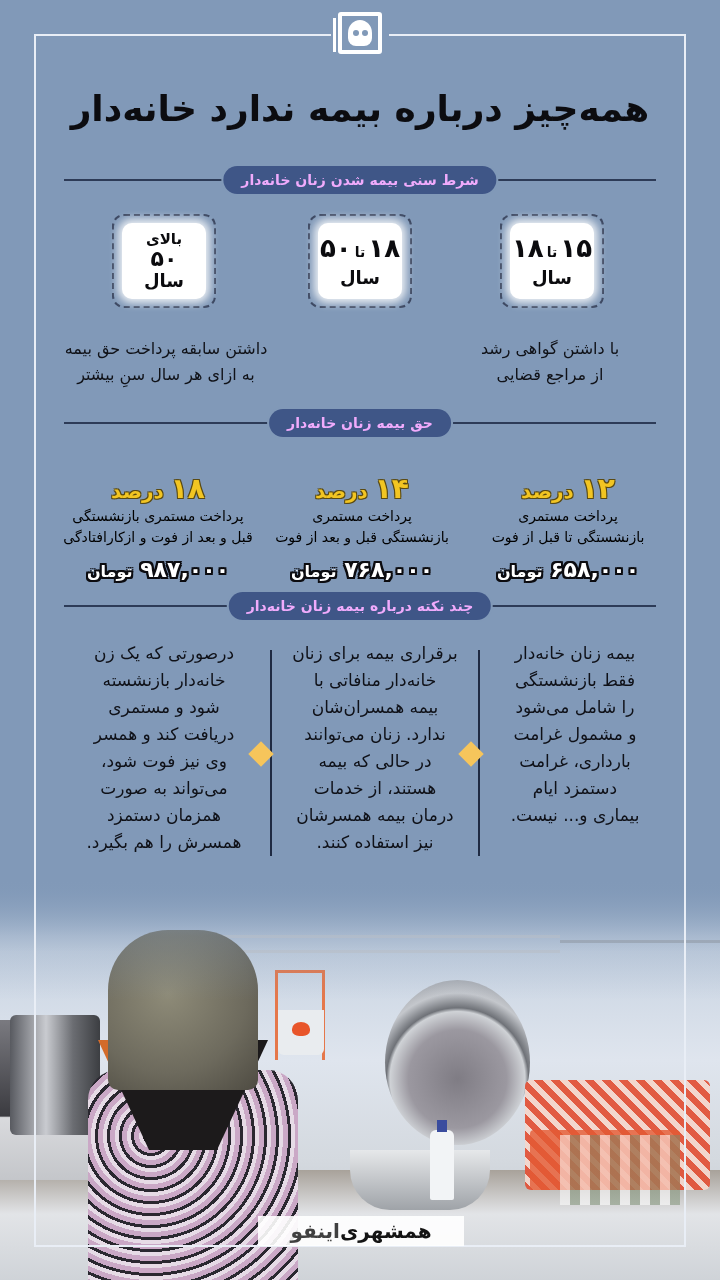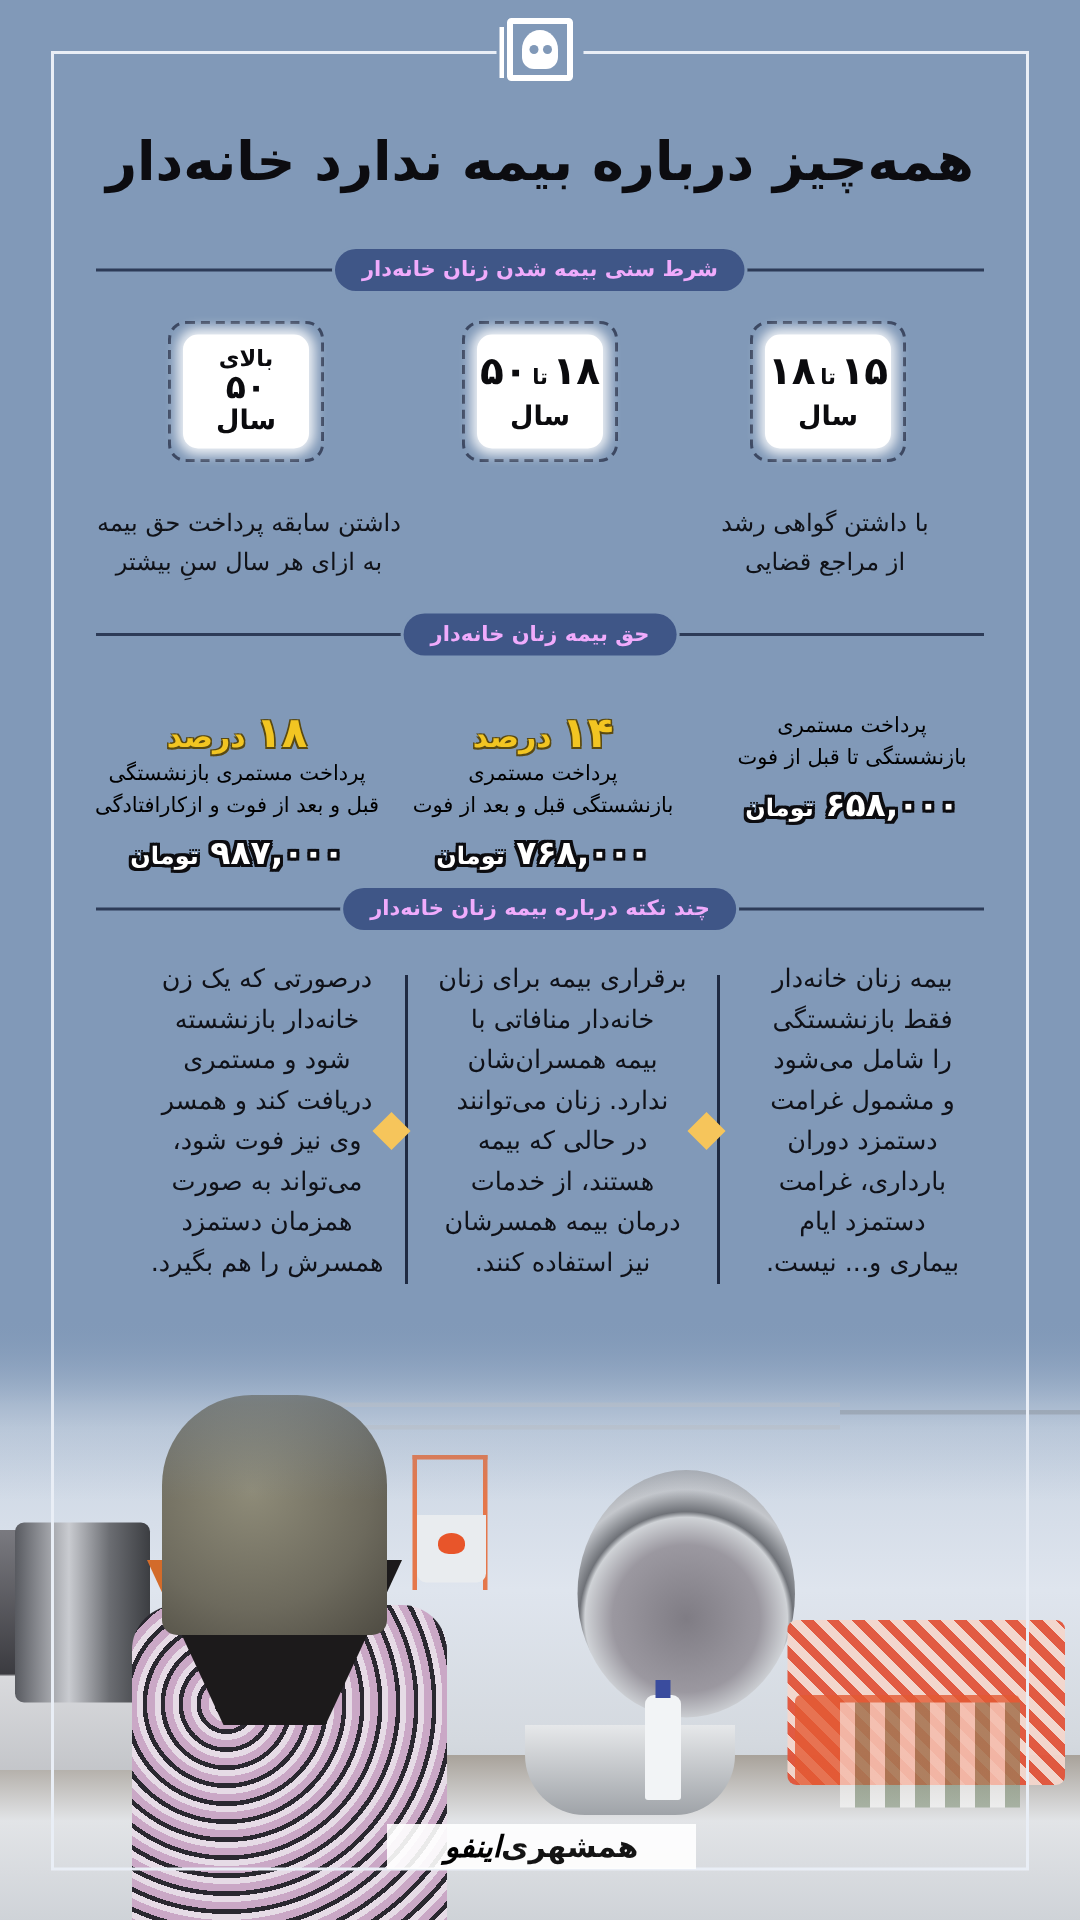--- a/index.html
+++ b/index.html
@@ -107,21 +107,21 @@
 
   .note-col { position: absolute; top: 640px; width: 186px; text-align: center; font-size: 17px; line-height: 27px; color: #0f1118; }
   .vline { position: absolute; top: 650px; width: 2px; height: 206px; background: #1f2a42; }
   .diamond { position: absolute; width: 18px; height: 18px; background: #f6c55b; transform: rotate(45deg); top: 745px; }
 
   .brand-bottom {
     position: absolute; left: 258px; top: 1216px; width: 206px; height: 30px;
     background: rgba(255,255,255,.9); display: flex; align-items: center; justify-content: center;
     font-weight: 900; font-size: 20px; color: #141414; letter-spacing: -1px;
   }
-  .brand-bottom .light { color: #000000; font-style: italic; }
+  .brand-bottom .light { color: #404040; }
 </style>
 </head>
 <body>
 
 <div class="bg-photo">
   <div class="rack"></div>
   <div class="rack-line"></div>
   <div class="cup-holder"></div>
   <div class="cup"></div>
   <div class="butterfly"></div>
@@ -195,20 +195,24 @@
   <div>داشتن سابقه پرداخت حق بیمه</div>
   <div>به ازای هر سال سنِ بیشتر</div>
 </div>
 
 <div class="section-head" style="top:409px;">
   <div class="rule"></div>
   <div class="pill">حق بیمه زنان خانه‌دار</div>
 </div>
 
 <div class="rate-col" style="left:468px;">
+  <div class="rate-pct">
+    <span class="num">۱۲</span>
+    <span>درصد</span>
+  </div>
   <div class="rate-desc">پرداخت مستمری</div>
   <div class="rate-desc">بازنشستگی تا قبل از فوت</div>
   <div class="rate-amount">
     <span>۶۵۸,۰۰۰</span>
     <span class="unit">تومان</span>
   </div>
 </div>
 
 <div class="rate-col" style="left:262px;">
   <div class="rate-pct">
@@ -239,21 +243,20 @@
 <div class="section-head" style="top:592px;">
   <div class="rule"></div>
   <div class="pill">چند نکته درباره بیمه زنان خانه‌دار</div>
 </div>
 
 <div class="note-col" style="left:482px;">
   <div>بیمه زنان خانه‌دار</div>
   <div>فقط بازنشستگی</div>
   <div>را شامل می‌شود</div>
   <div>و مشمول غرامت</div>
-  <div>دستمزد دوران</div>
   <div>بارداری، غرامت</div>
   <div>دستمزد ایام</div>
   <div>بیماری و... نیست.</div>
 </div>
 
 <div class="vline" style="left:478px;"></div>
 <div class="diamond" style="left:462px;"></div>
 <div class="vline" style="left:456px; background:transparent;"></div>
 
 <div class="note-col" style="left:280px; width:190px;">
@@ -263,21 +266,21 @@
   <div>ندارد. زنان می‌توانند</div>
   <div>در حالی که بیمه</div>
   <div>هستند، از خدمات</div>
   <div>درمان بیمه همسرشان</div>
   <div>نیز استفاده کنند.</div>
 </div>
 
 <div class="vline" style="left:270px;"></div>
 <div class="diamond" style="left:252px;"></div>
 
-<div class="note-col" style="left:80px; width:196px;text-align:center;">
+<div class="note-col" style="left:66px; width:196px;text-align:center;">
   <div>درصورتی که یک زن</div>
   <div>خانه‌دار بازنشسته</div>
   <div>شود و مستمری</div>
   <div>دریافت کند و همسر</div>
   <div>وی نیز فوت شود،</div>
   <div>می‌تواند به صورت</div>
   <div>همزمان دستمزد</div>
   <div>همسرش را هم بگیرد.</div>
 </div>
 

